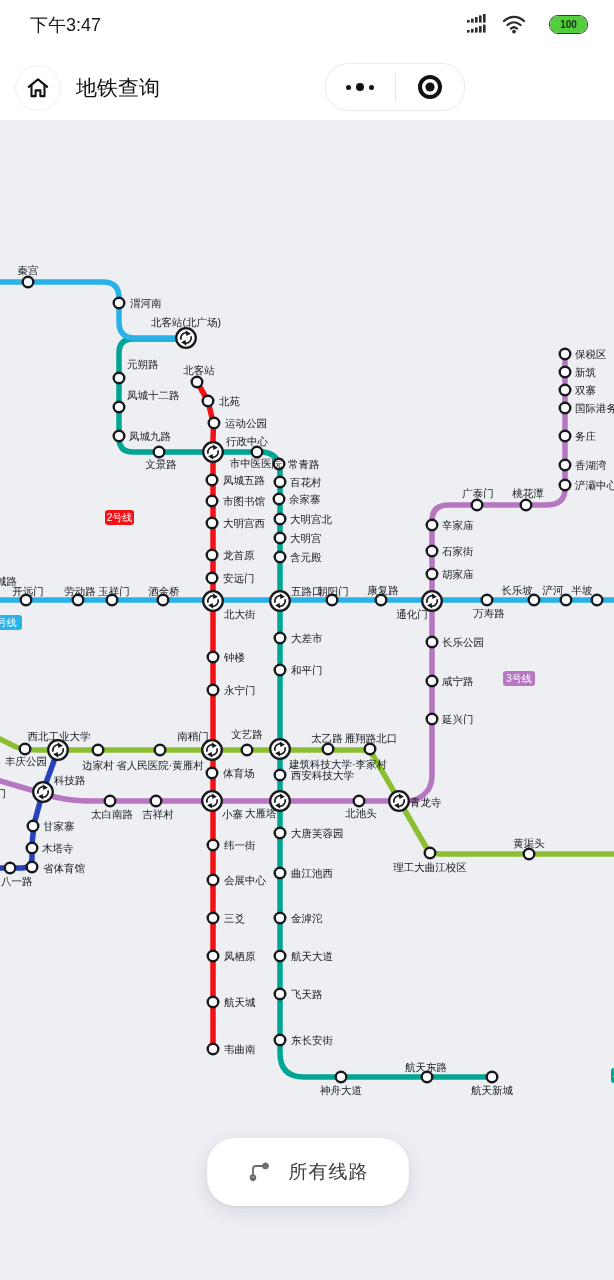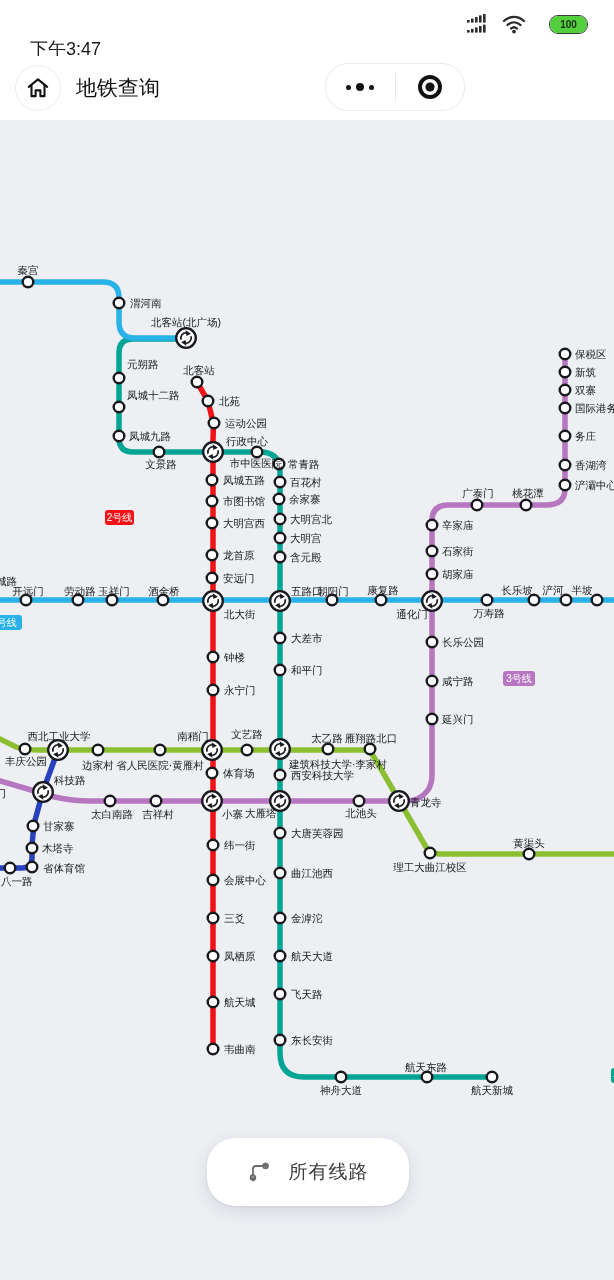--- a/index.html
+++ b/index.html
@@ -1,20 +1,20 @@
 <!DOCTYPE html>
 <html><head>
 <meta charset="utf-8">
 <style>
   html,body{margin:0;padding:0;background:#fff;}
   body{width:614px;height:1280px;position:relative;overflow:hidden;
        font-family:"Liberation Sans",sans-serif;-webkit-font-smoothing:antialiased;}
   
   .status-bar{position:absolute;left:0;top:0;width:614px;height:56px;background:#fff;}
-  .sb-time{position:absolute;left:30px;top:13px;font-size:18px;color:#17191d;margin-top:24px;}
+  .sb-time{position:absolute;left:30px;top:13px;font-size:18px;color:#17191d;}
   .sb-icons{position:absolute;right:26px;top:14px;display:flex;align-items:center;gap:9px;}
   .battery{width:37px;height:17px;border:1.7px solid #3a3a3a;border-radius:9px;background:#fff;
            display:flex;align-items:center;justify-content:center;overflow:hidden;margin-left:14px;}
   .battery-fill{width:100%;height:100%;background:#53ce3c;display:flex;align-items:center;justify-content:center;
            font-size:10px;font-weight:bold;color:#17301a;border-radius:7px;}
   
   .app-header{position:absolute;left:0;top:56px;width:486px;height:64px;background:#fff;}
   .home-btn{position:absolute;left:15px;top:9px;width:44px;height:44px;border:1px solid #ededed;
             border-radius:50%;background:#fff;display:flex;align-items:center;justify-content:center;}
   .app-title{position:absolute;left:76px;top:18px;font-size:21px;color:#111;}

